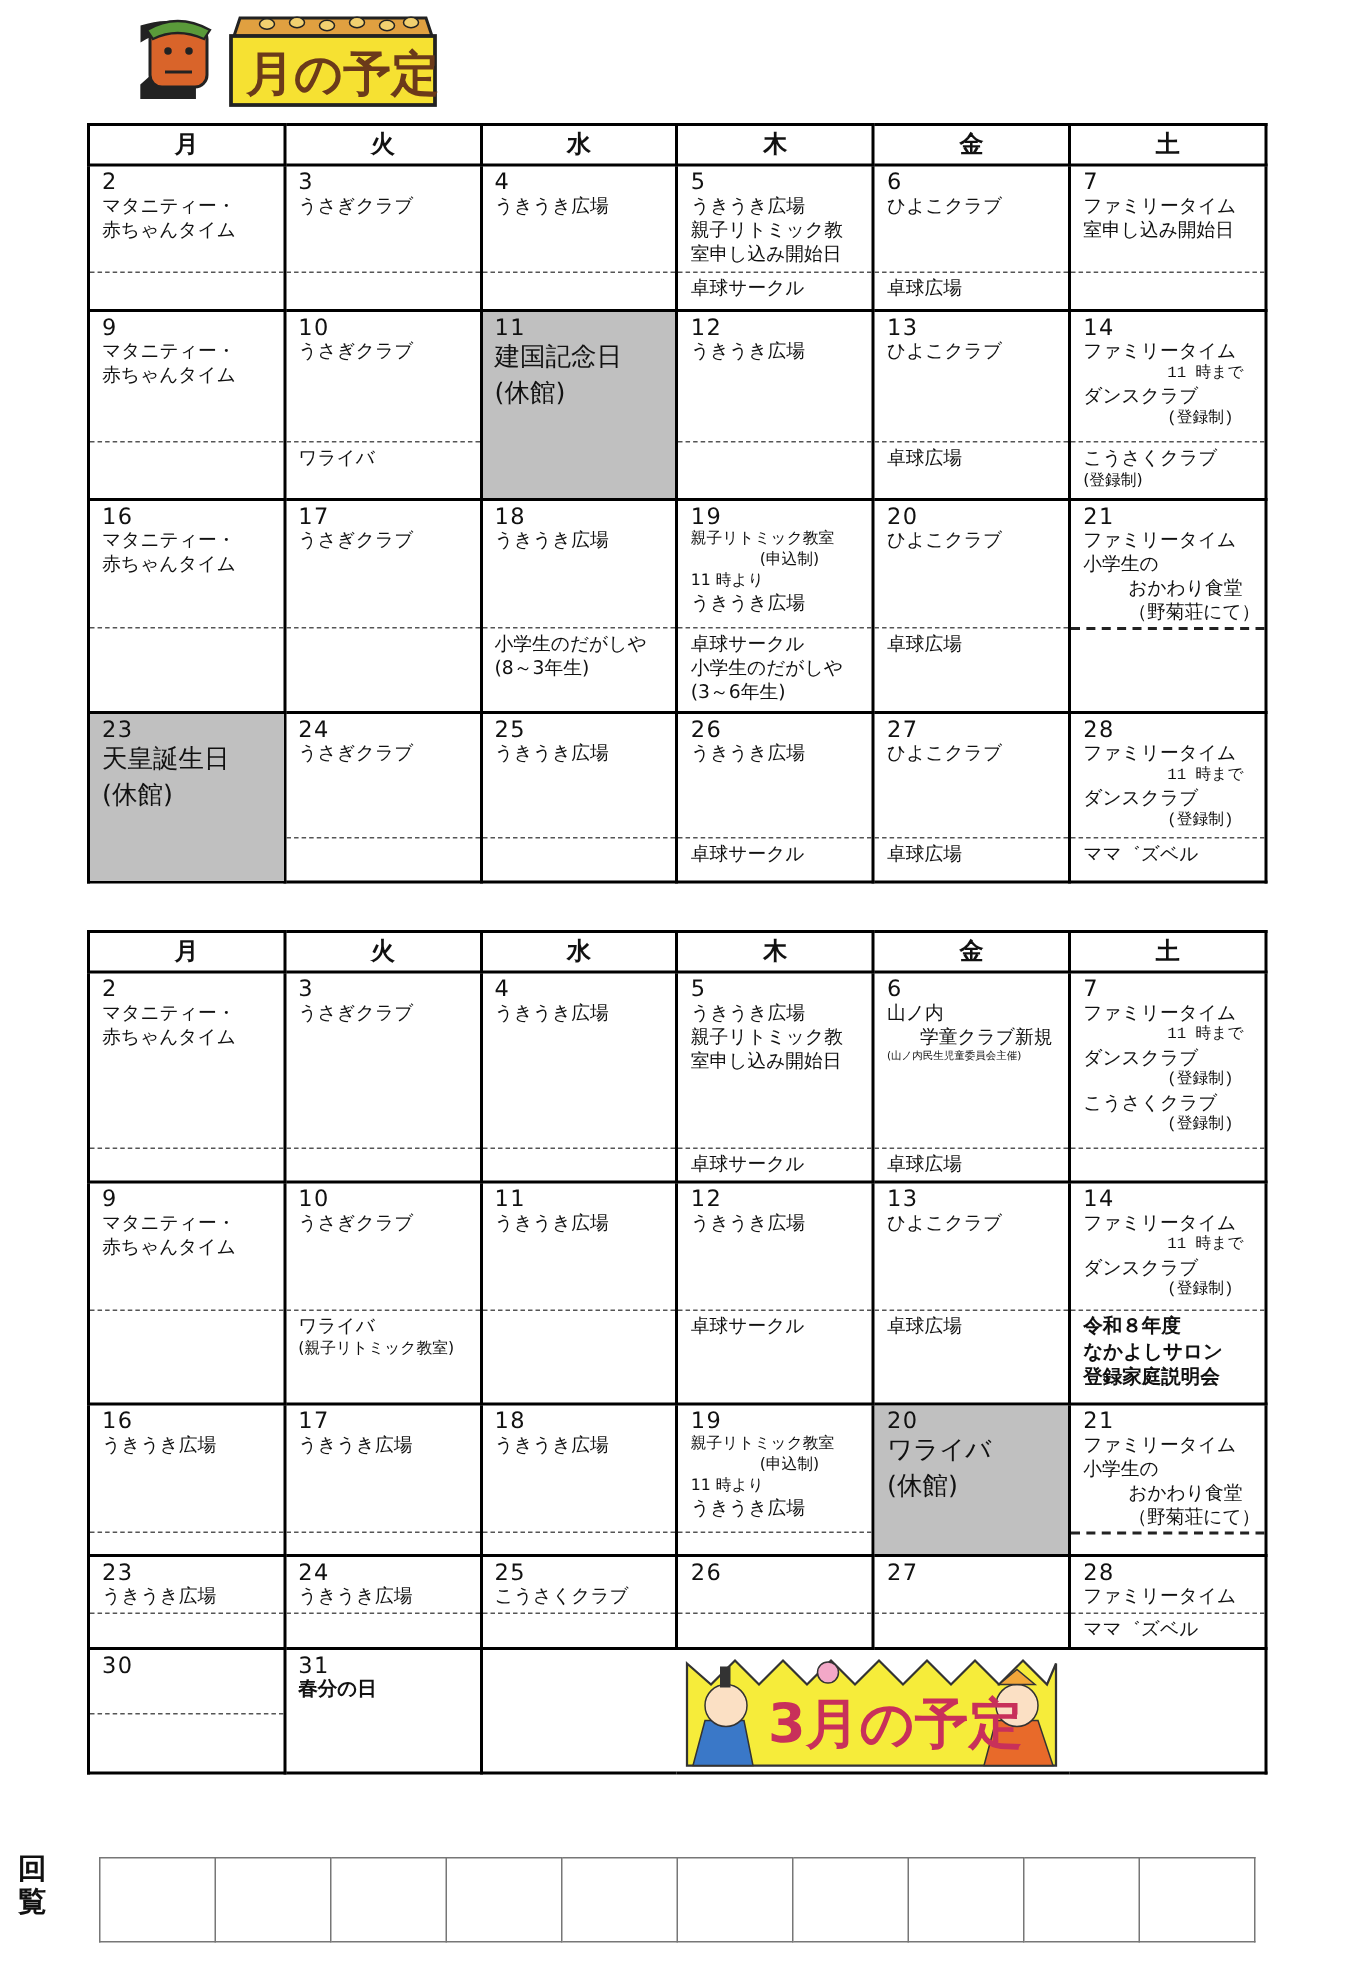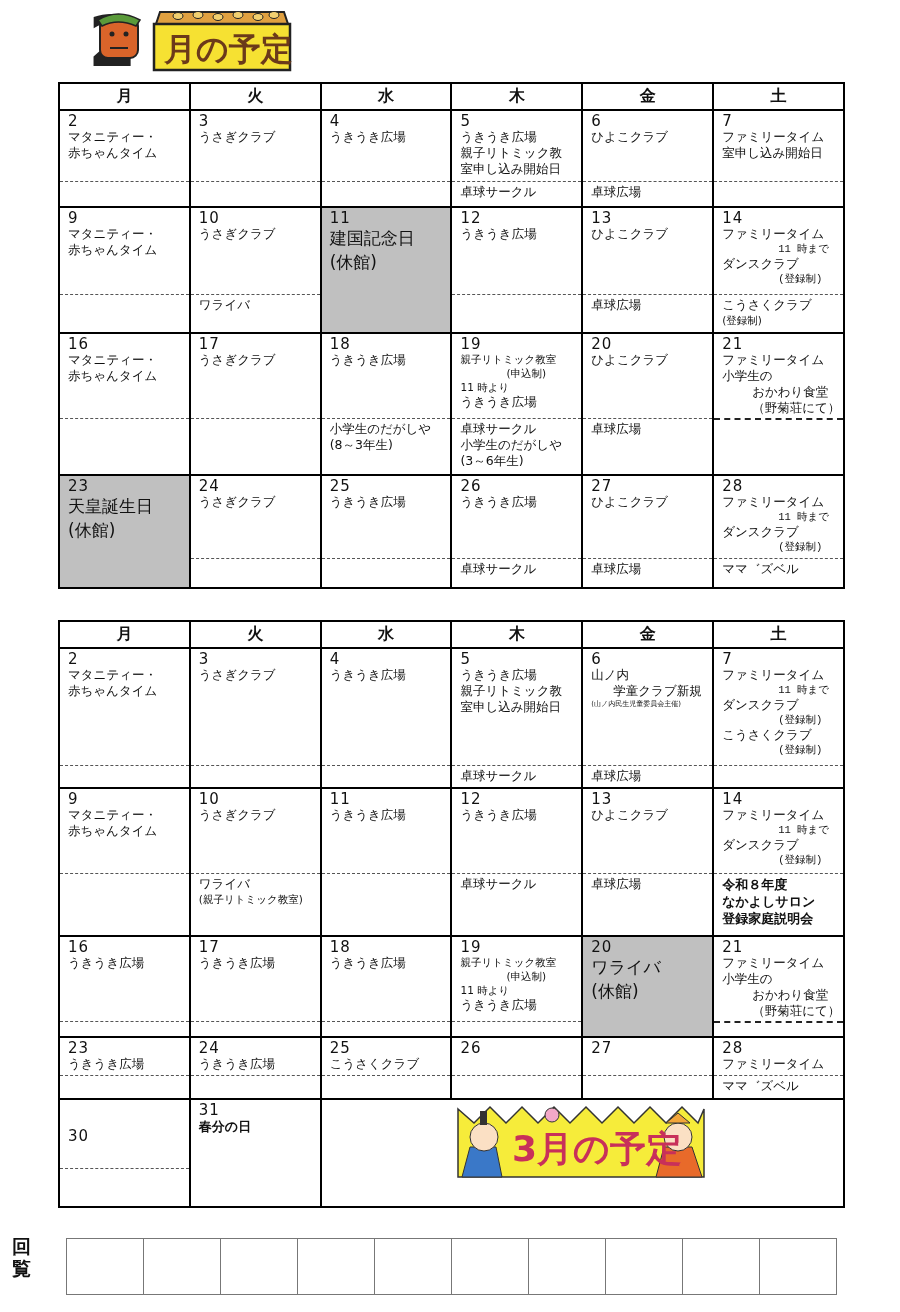--- a/index.html
+++ b/index.html
@@ -618,21 +618,21 @@
               <div class="ln">ファミリータイム</div>
             </div>
             <div class="bot" style="top: 37px;">
               <div class="ln">ママ゛ズベル</div>
             </div>
           </div>
         </td>
       </tr>
       <tr style="height: 83px;">
         <td style="height: 83px;">
-          <div class="cell" style="height: 80px; margin-top: 26px;">
+          <div class="cell" style="height: 80px;">
             <div class="day">30</div>
             <div class="top"></div>
             <div class="bot" style="top: 42px;"></div>
           </div>
         </td>
         <td colspan="1" style="height: 83px;">
           <div class="cell" style="height: 80px;">
             <div class="day">31</div>
             <div class="top">
               <div class="ln bold big">春分の日</div>

